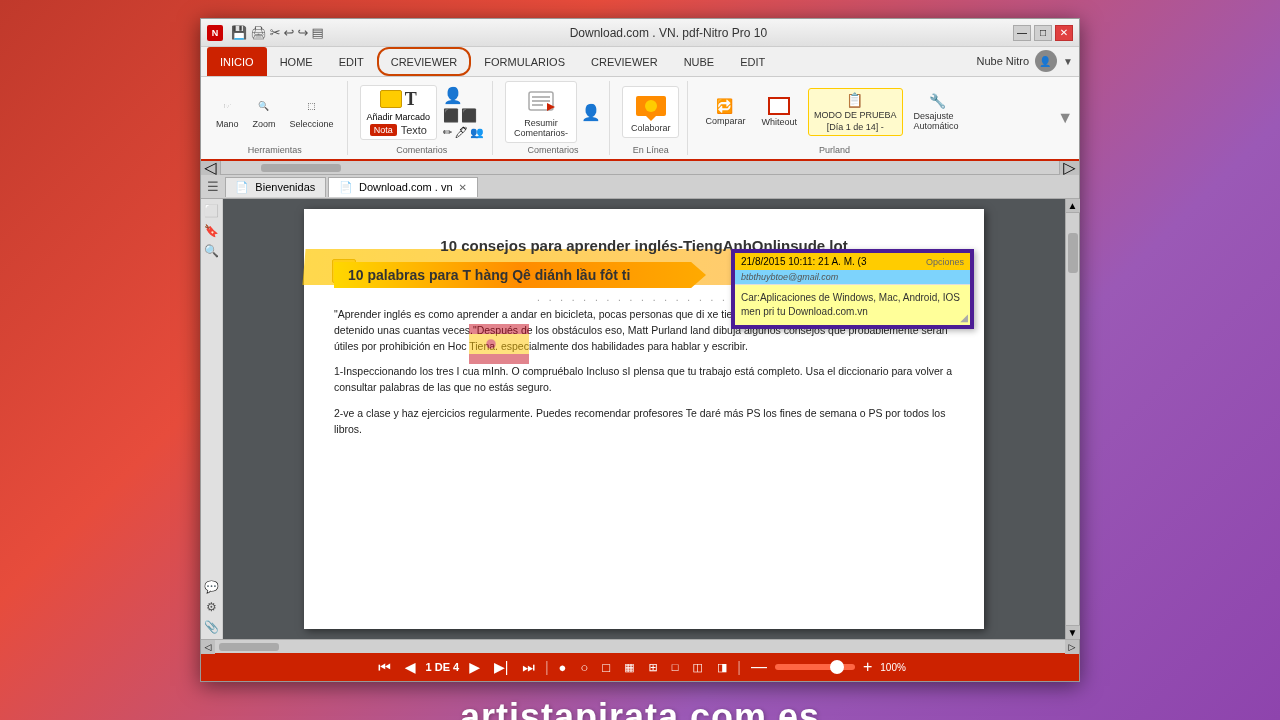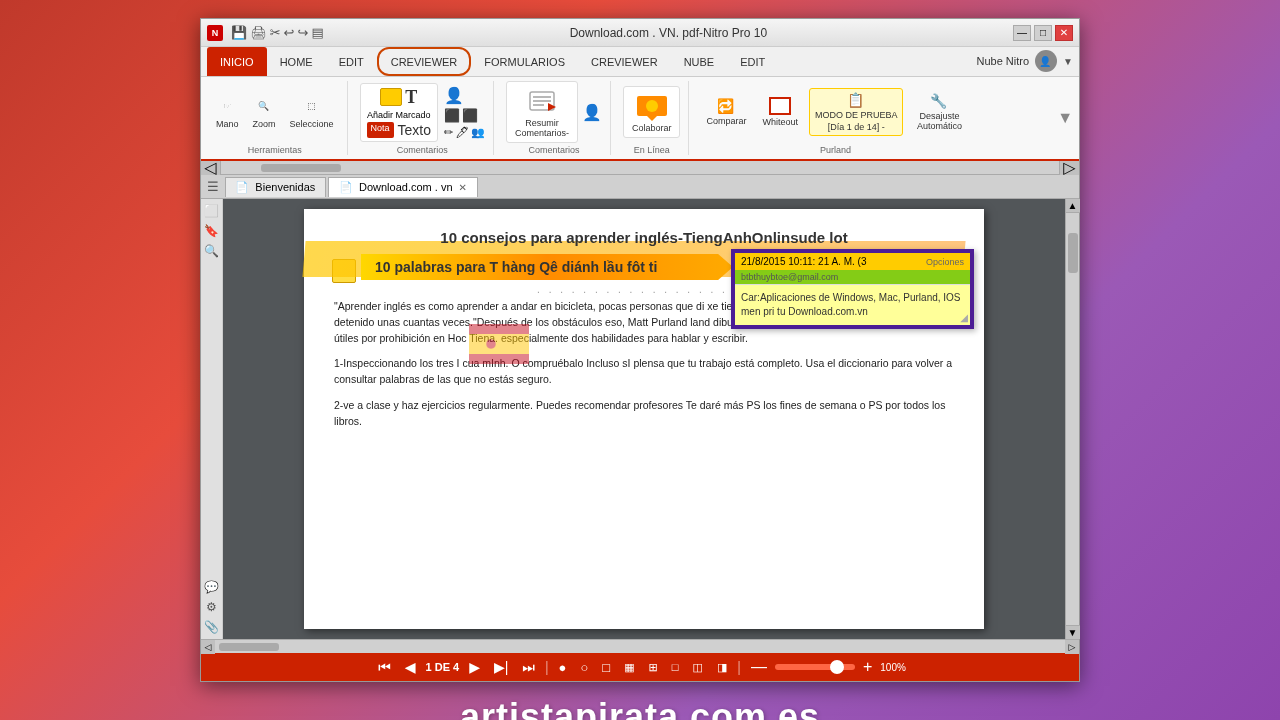--- a/index.html
+++ b/index.html
@@ -42,21 +42,21 @@
     .doc-tab.active { background: white; }
     .doc-tab-close { font-size: 10px; color: #666; cursor: pointer; }
     .doc-scroll-area { display: flex; position: relative; }
     .doc-sidebar { width: 22px; background: #e0e0e0; display: flex; flex-direction: column; align-items: center; padding: 4px 0; gap: 4px; border-right: 1px solid #ccc; }
     .sidebar-icon { width: 16px; height: 16px; cursor: pointer; display: flex; align-items: center; justify-content: center; font-size: 12px; color: #555; }
     .doc-content { flex: 1; background: #525659; padding: 10px; display: flex; justify-content: center; overflow: hidden; position: relative; }
     .scrollbar-v { width: 14px; background: #d0d0d0; border-left: 1px solid #aaa; display: flex; flex-direction: column; align-items: center; }
     .scroll-thumb { width: 10px; height: 40px; background: #aaa; border-radius: 3px; margin-top: 20px; }
 
     
-    .pdf-page { background: white; width: 680px; min-height: 420px; padding: 20px 30px; position: relative; box-shadow: 2px 2px 8px rgba(0,0,0,0.5); font-family: Arial, sans-serif; }
+    .pdf-page { background: white; width: 680px; min-height: 420px; padding: 28px 30px; position: relative; box-shadow: 2px 2px 8px rgba(0,0,0,0.5); font-family: Arial, sans-serif; }
     .pdf-title { text-align: center; font-size: 15px; font-weight: bold; color: #333; margin-bottom: 8px; }
     .pdf-heading { font-size: 14px; font-weight: bold; color: #333; }
     .pdf-subtext { font-size: 12px; color: #c44; margin-bottom: 8px; }
     .pdf-paragraph { font-size: 10.5px; color: #222; line-height: 1.5; margin-bottom: 10px; }
     .pdf-item { font-size: 10.5px; color: #222; line-height: 1.5; margin-bottom: 10px; }
 
     
     .annotation-note { position: absolute; left: 28px; top: 50px; display: flex; align-items: flex-start; gap: 4px; }
     .note-sticky { width: 24px; height: 24px; background: #ffdd44; border: 1px solid #cc9900; border-radius: 2px; }
 
@@ -168,21 +168,21 @@
         <div style="display:flex;flex-direction:column;align-items:center;gap:2px;cursor:pointer;padding:3px 6px;border:1px solid #ddd;background:white;border-radius:3px;">
           <div style="display:flex;gap:3px;align-items:center;">
             <div style="width:22px;height:18px;background:#ffcc00;border:1px solid #cc9900;border-radius:2px;"></div>
             <div style="font-size:18px;font-weight:bold;color:#333;font-family:serif;">T</div>
           </div>
           <div style="display:flex;gap:2px;align-items:center;">
             <span style="font-size:9px;">Añadir Marcado</span>
           </div>
           <div style="display:flex;gap:4px;">
             <span style="font-size:9px;background:#cc2200;color:white;padding:1px 4px;border-radius:2px;cursor:pointer;">Nota</span>
-            <span style="font-size:14px;color:#333;cursor:pointer;">Texto</span>
+            <span style="font-size:11px;color:#333;cursor:pointer;">Texto</span>
           </div>
         </div>
         <div style="display:flex;flex-direction:column;gap:3px;">
           <div style="font-size:16px;cursor:pointer;">👤</div>
           <div style="display:flex;gap:2px;">
             <span style="font-size:13px;cursor:pointer;">⬛</span>
             <span style="font-size:13px;cursor:pointer;">⬛</span>
           </div>
           <div style="display:flex;gap:2px;">
             <span style="font-size:11px;cursor:pointer;">✏</span>
@@ -242,21 +242,21 @@
           <div style="width:22px;height:18px;background:#fff;border:2px solid #cc2200;"></div>
           <span>Whiteout</span>
         </div>
         <div class="ribbon-btn" style="background:#fffacc;border:1px solid #ffcc00;">
           <div style="font-size:14px;">📋</div>
           <span>MODO DE PRUEBA</span>
           <span>[Día 1 de 14] -</span>
         </div>
         <div class="ribbon-btn">
           <div style="font-size:14px;">🔧</div>
-          <span style="max-width:50px;word-wrap:break-word;text-align:center;">Desajuste Automático</span>
+          <span style="max-width:50px;word-wrap:break-word;">Desajuste Automático</span>
         </div>
       </div>
       <div class="ribbon-group-label">Purland</div>
     </div>
 
     <div style="margin-left:auto;display:flex;align-items:center;font-size:16px;cursor:pointer;color:#888;">▼</div>
   </div>
 
   <div class="top-scrollbar">
     <div style="width:20px;height:14px;display:flex;align-items:center;justify-content:center;background:#c0c0c0;border-right:1px solid #aaa;cursor:pointer;">◁</div>
@@ -302,32 +302,32 @@
 
             <div style="position:absolute;left:-30px;right:-10px;top:12px;height:36px;background:linear-gradient(to right,rgba(255,200,0,0.7),rgba(255,140,0,0.5));transform:skewX(-5deg);z-index:0;"></div>
             <div class="pdf-title" style="position:relative;z-index:1;">10 consejos para aprender inglés-TiengAnhOnlinsude lot</div>
           </div>
 
           <div class="comment-popup">
             <div class="comment-popup-header">
               <span>21/8/2015 10:11: 21 A. M. (3</span>
               <span class="options-btn">Opciones</span>
             </div>
-            <div style="background:#84cc16;padding:2px 6px;font-size:9px;color:#555;border-bottom:1px solid #ddd;">
+            <div style="background:#7dd3fc;padding:2px 6px;font-size:9px;color:#555;border-bottom:1px solid #ddd;font-style:italic;">
               <span>btbthuybtoe@gmail.com</span>
             </div>
             <div class="comment-popup-body">
-              <span>Car:Aplicaciones de Windows, Mac, Purland, IOS men pri tu Download.com.vn</span>
+              <span>Car:Aplicaciones de Windows, Mac, Android, IOS men pri tu Download.com.vn</span>
             </div>
 
             <div style="position:absolute;bottom:2px;right:2px;font-size:10px;color:#aaa;cursor:se-resize;">◢</div>
           </div>
 
           <div style="position:relative;margin:4px 0;">
-            <div style="background:linear-gradient(to right,#ffd700,#ff8c00,#ffaa00);padding:5px 14px;clip-path:polygon(0 0,96% 0,100% 50%,96% 100%,0 100%);display:inline-block;min-width:60%;margin-left:27px;">
+            <div style="background:linear-gradient(to right,#ffd700,#ff8c00,#ffaa00);padding:5px 14px;clip-path:polygon(0 0,96% 0,100% 50%,96% 100%,0 100%);display:inline-block;min-width:60%;">
               <div class="pdf-heading">10 palabras para T hàng Qê  diánh lầu fôt ti</div>
             </div>
           </div>
 
 
           <div style="position:absolute;left:165px;top:115px;opacity:0.5;z-index:0;">
             <svg width="60" height="40" viewBox="0 0 60 40">
               <rect width="60" height="40" fill="#c60b1e"></rect>
               <rect y="10" width="60" height="20" fill="#ffc400"></rect>
               <circle cx="22" cy="20" r="5" fill="#c60b1e" stroke="#ffc400" stroke-width="0.5"></circle>

